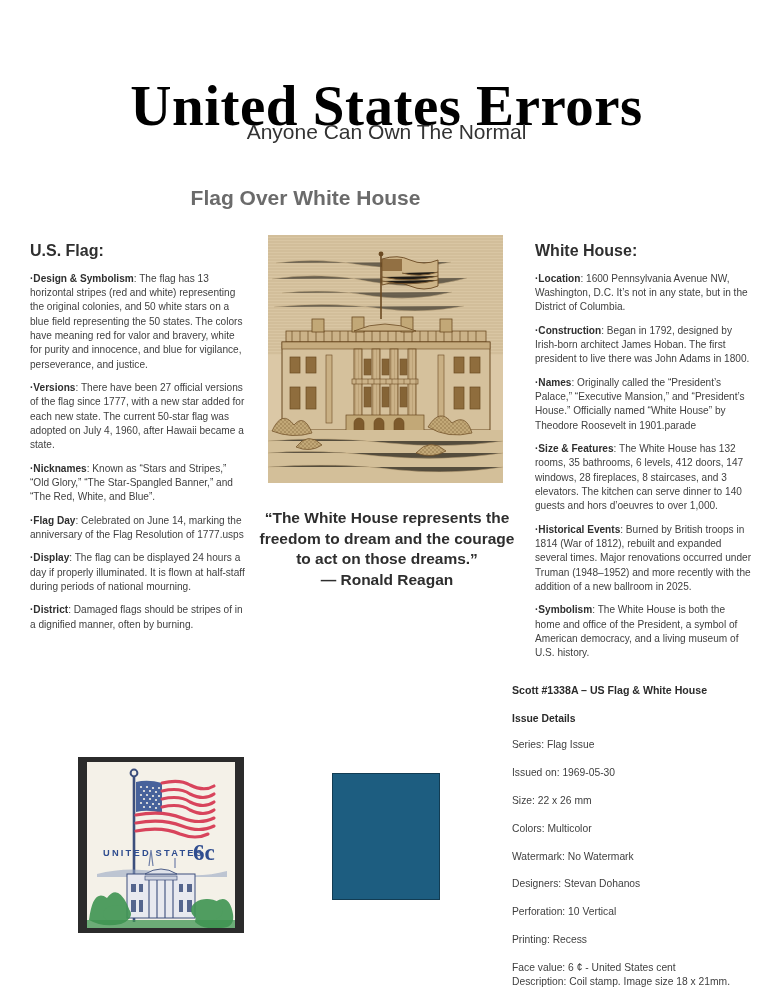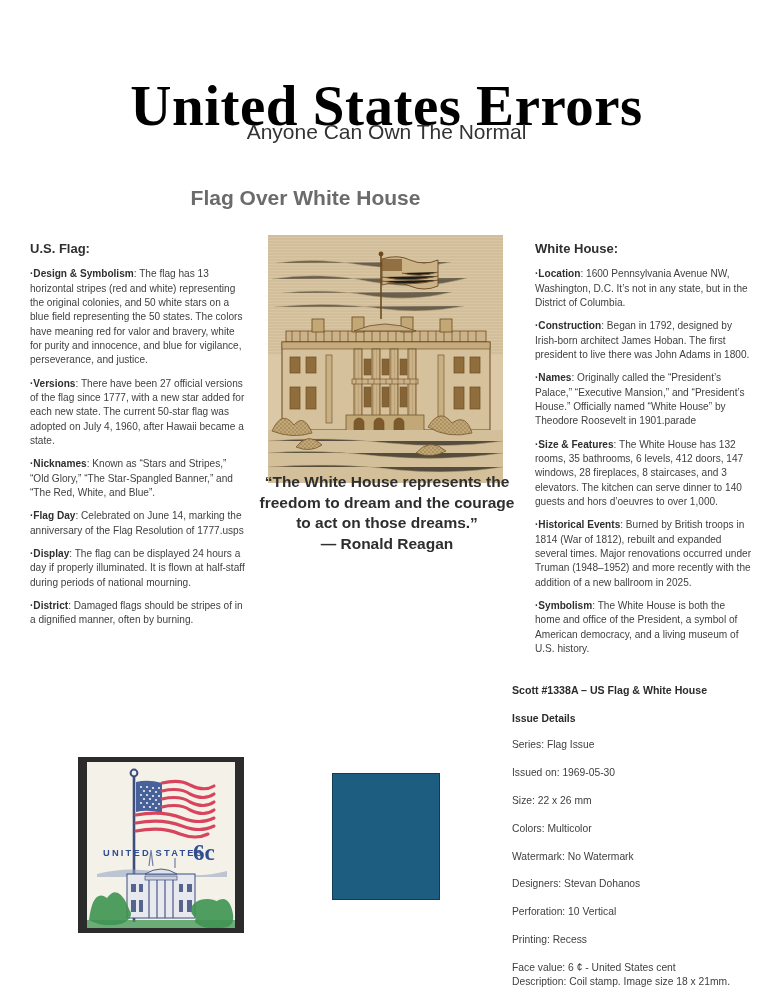--- a/index.html
+++ b/index.html
@@ -46,42 +46,42 @@
     position: absolute;
     font-size: 10.1px;
     line-height: 1.42;
     color: #3f3f3f;
   }
   .col-left  { left: 30px;  top: 240px; width: 216px; }
   .col-right { left: 535px; top: 240px; width: 218px; }
 
   .col h4 {
     margin: 0 0 9px 0;
-    font-size: 13px;
+    font-size: 16px;
     font-weight: bold;
     color: #2f2f2f;
   }
   .para { margin: 0 0 9px 0; text-align: left; }
   .para:last-child { margin-bottom: 0; }
   .para b { font-weight: bold; color: #2f2f2f; }
 
   
   .engraving {
     position: absolute;
     left: 268px; top: 235px;
     width: 235px; height: 248px;
     background: #d9c6a3;
     overflow: hidden;
   }
   .engraving svg { display: block; width: 100%; height: 100%; }
 
   
   .quote {
     position: absolute;
-    left: 258px; top: 472px; width: 258px;
+    left: 258px; top: 508px; width: 258px;
     text-align: center;
     font-size: 15.5px;
     line-height: 1.33;
     font-weight: bold;
     color: #2e2e2e;
   }
   .quote-attr { display: block; }
 
   
   .stamp {

